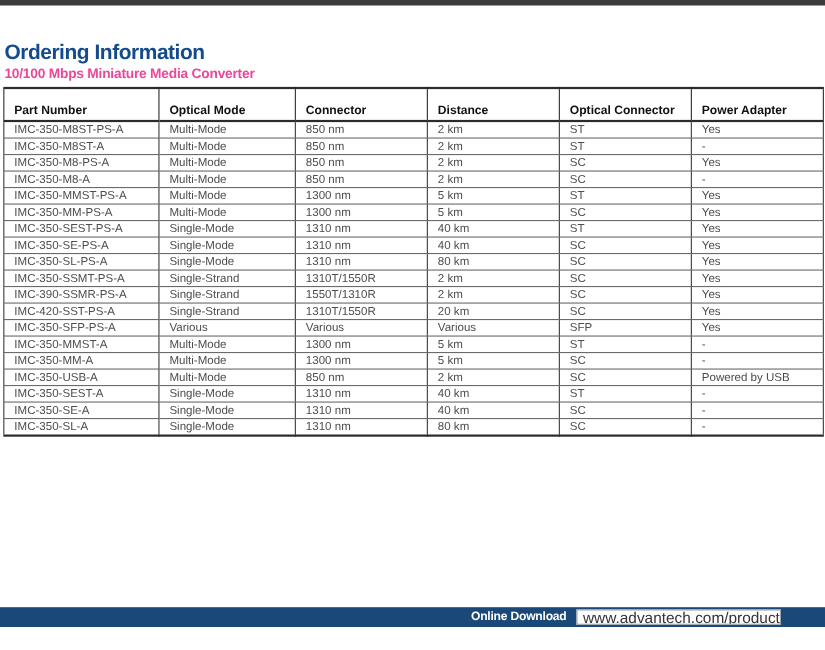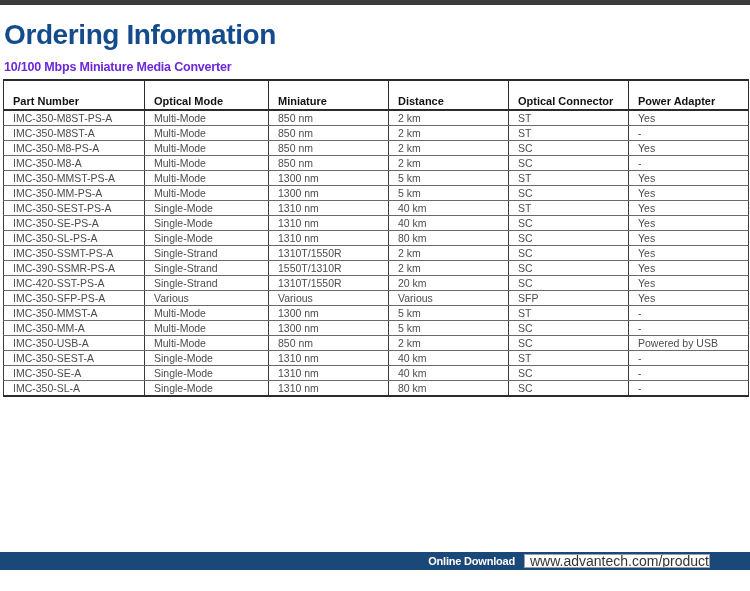--- a/index.html
+++ b/index.html
@@ -6,29 +6,29 @@
   html, body { width: 750px; height: 591px; background: #ffffff; overflow: hidden; }
   body { font-family: "Liberation Sans", sans-serif; position: relative; }
 
   .topbar {
     position: absolute; top: 0; left: 0;
     width: 750px; height: 5px;
     background: #3b3b3b;
   }
 
   .page-title {
-    position: absolute; top: 19px; left: 4px;
-    font-size: 28px; font-weight: bold; letter-spacing: -0.4px;
+    position: absolute; top: 38px; left: 4px;
+    font-size: 19px; font-weight: bold; letter-spacing: -0.4px;
     color: #144b8c;
   }
 
   .page-subtitle {
     position: absolute; top: 60px; left: 4px;
     font-size: 12.5px; font-weight: bold; letter-spacing: -0.2px;
-    color: #6d28d9;
+    color: #ec4899;
   }
 
   table.order-table {
     position: absolute; top: 79px; left: 3px;
     width: 745px;
     border-collapse: collapse;
     table-layout: fixed;
     border: 1px solid #2b2b2b;
     border-top: 2px solid #2b2b2b;
     border-bottom: 2px solid #2b2b2b;
@@ -92,21 +92,21 @@
       <col style="width:124px">
       <col style="width:120px">
     <col style="width:120px">
       <col style="width:120px">
       <col style="width:120px">
   </colgroup>
   <thead>
       <tr>
         <th>Part Number</th>
         <th>Optical Mode</th>
-        <th>Miniature</th>
+        <th>Connector</th>
         <th>Distance</th>
         <th>Optical Connector</th>
         <th>Power Adapter</th>
       </tr>
     </thead>
   <tbody>
       <tr>
         <td>IMC-350-M8ST-PS-A</td>
         <td>Multi-Mode</td>
         <td>850 nm</td>

